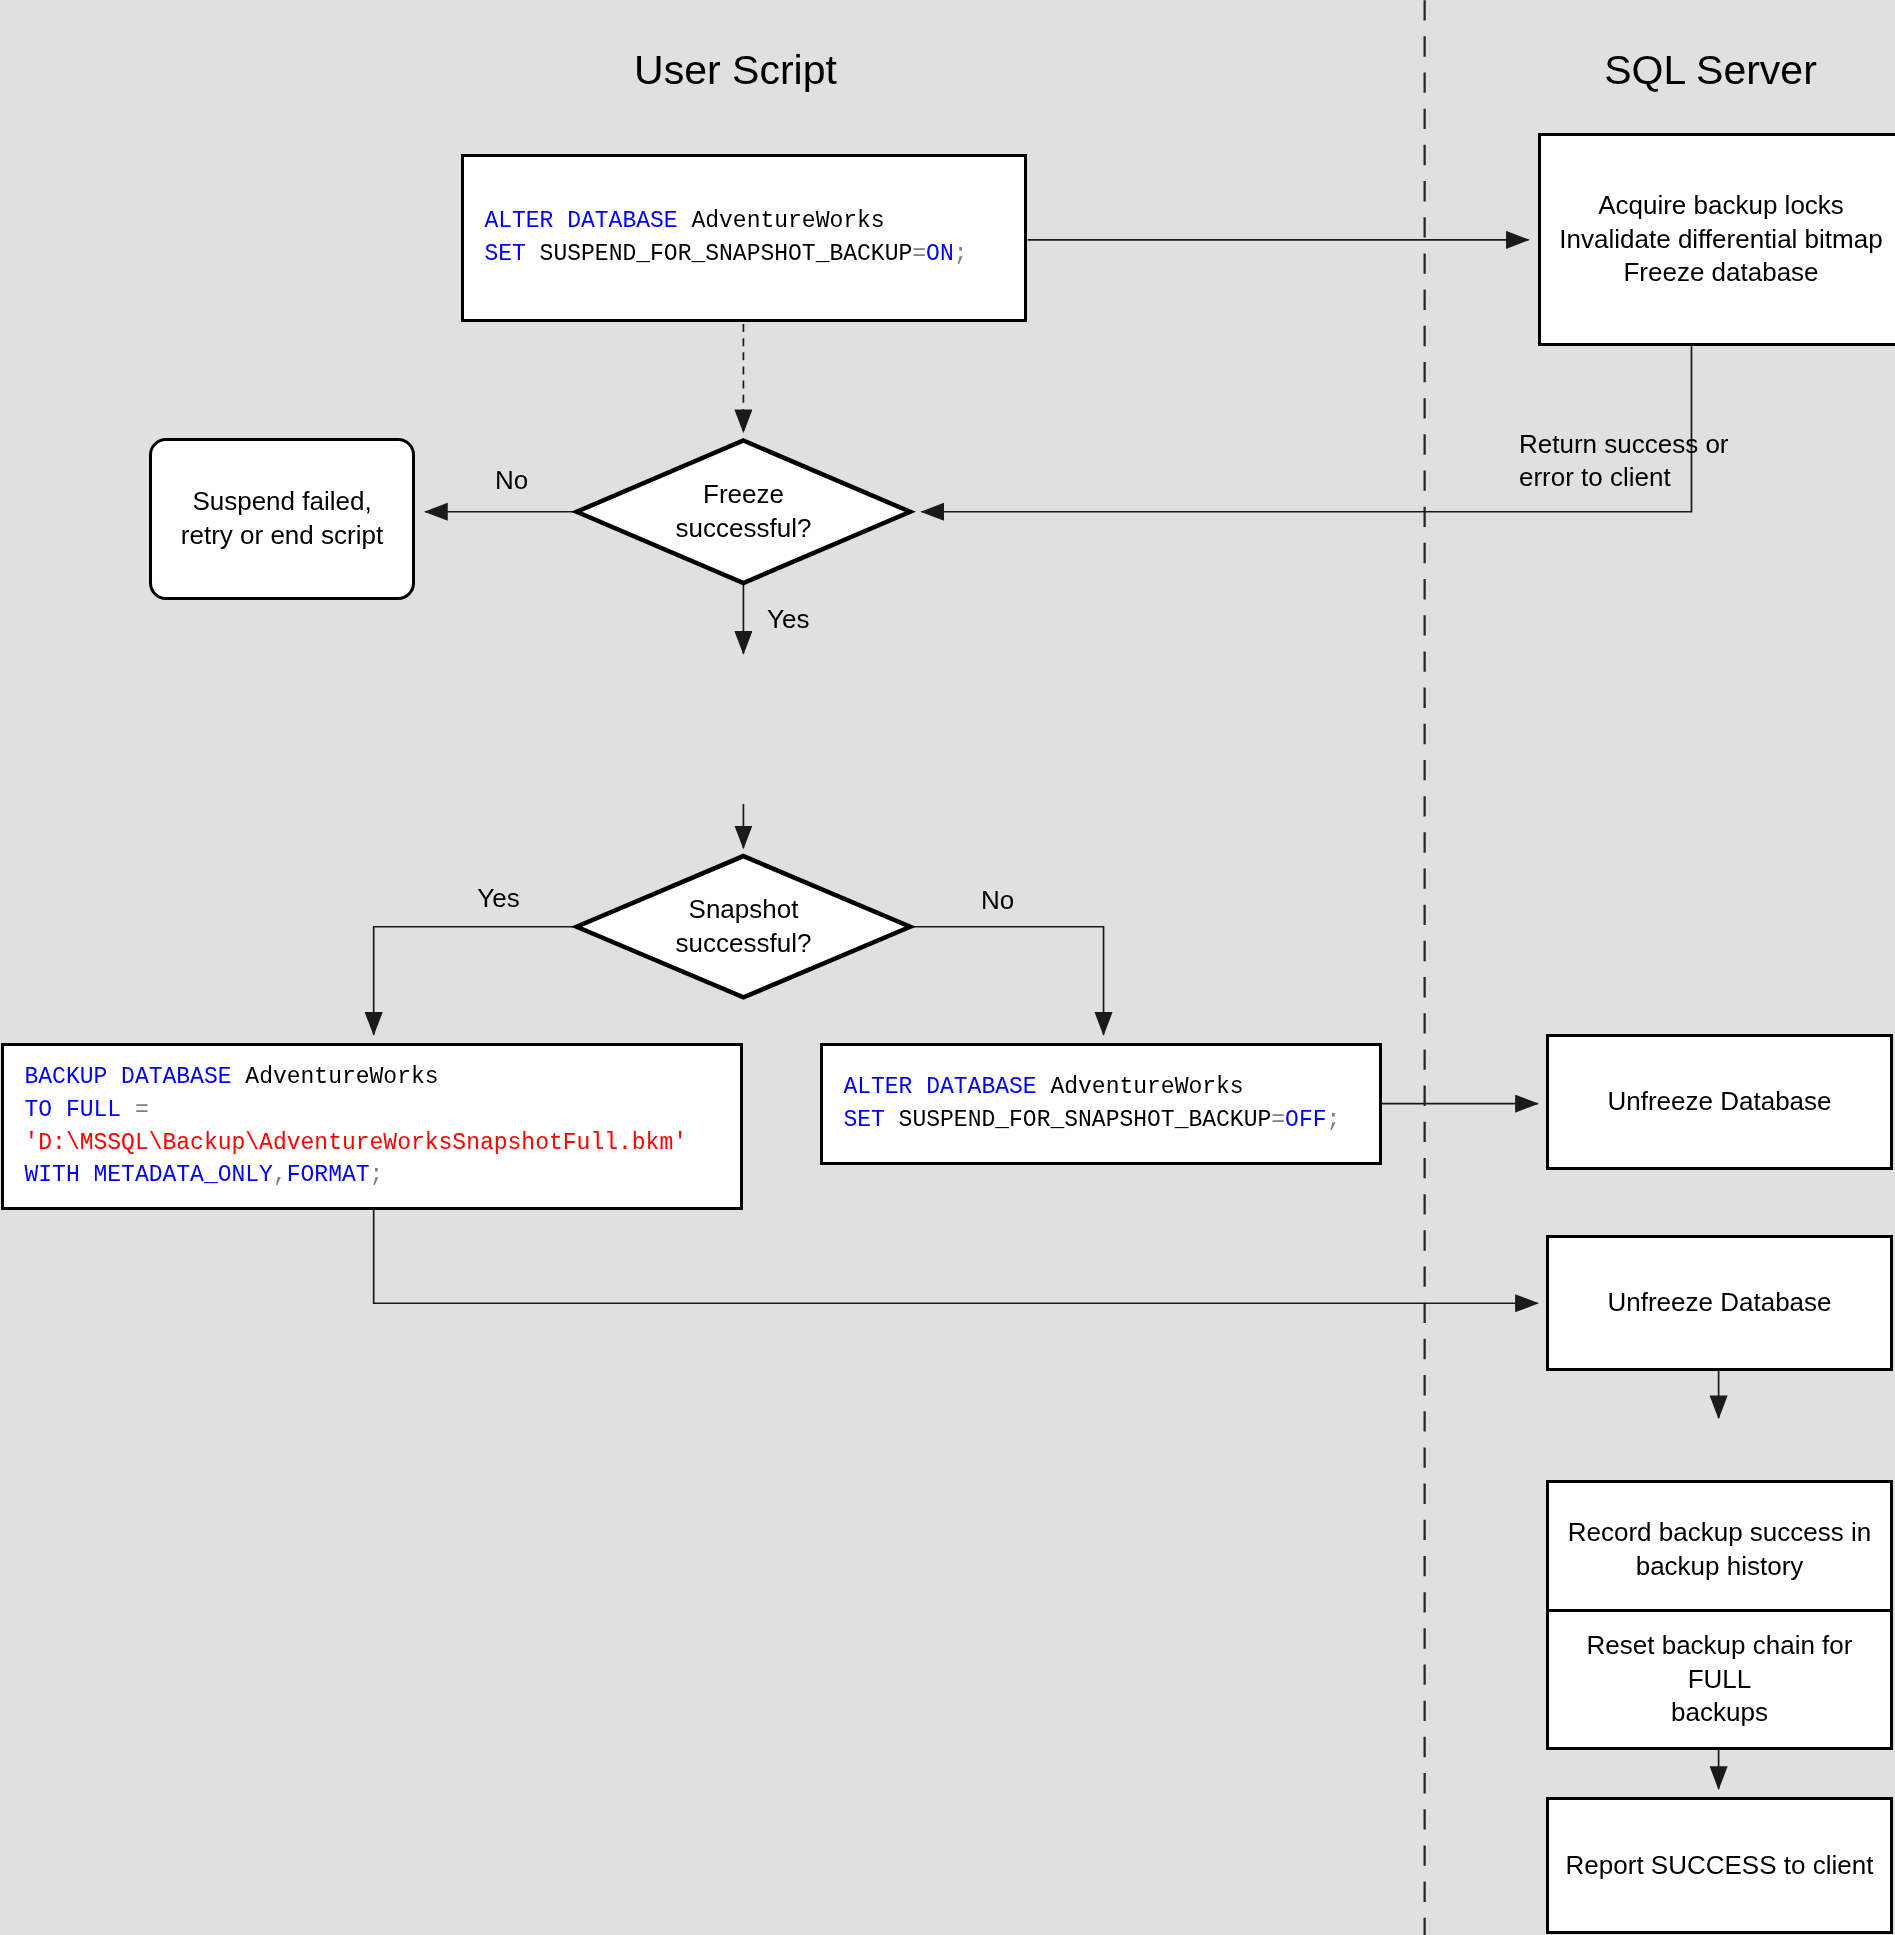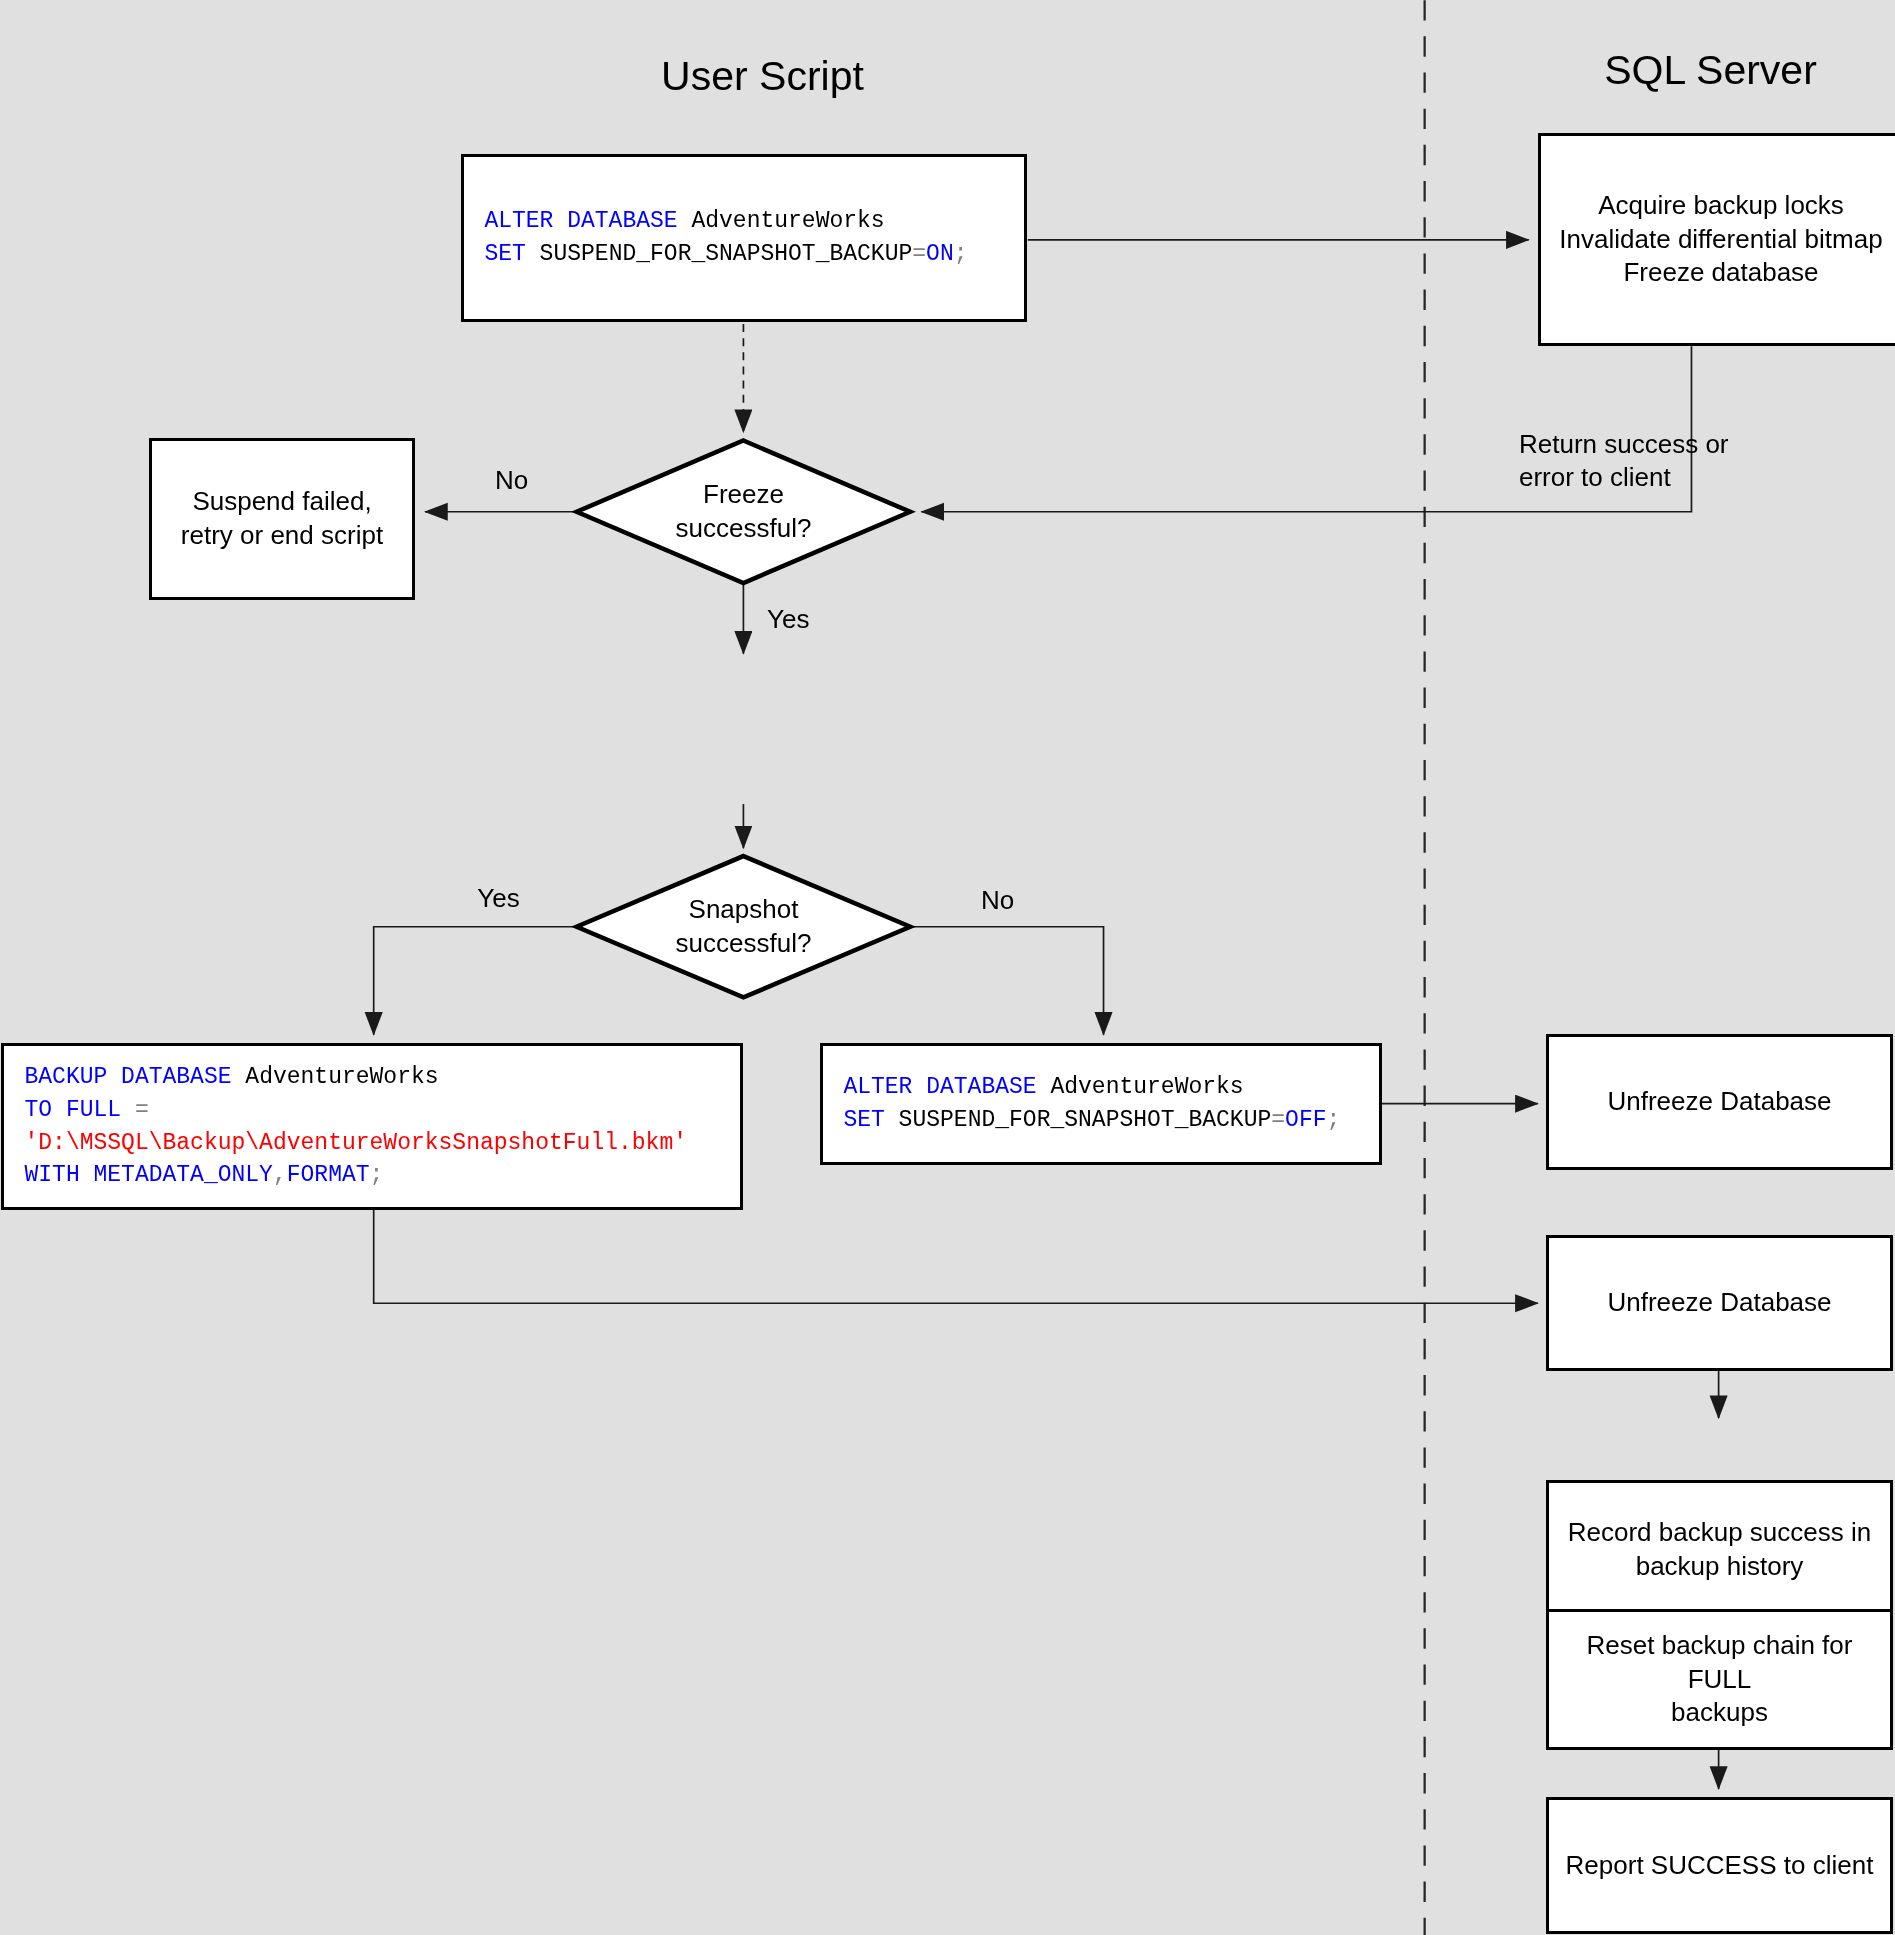--- a/index.html
+++ b/index.html
@@ -47,35 +47,35 @@
     <polyline points="2444,1952 2720,1952" fill="none" stroke="#1a1a1a" stroke-width="3" marker-end="url(#arrow)"></polyline>
     <polyline points="661,2139 661,2305 2720,2305" fill="none" stroke="#1a1a1a" stroke-width="3" marker-end="url(#arrow)"></polyline>
     <polyline points="3040,2425 3040,2508" fill="none" stroke="#1a1a1a" stroke-width="3" marker-end="url(#arrow)"></polyline>
     <polyline points="3040,2767 3040,2832" fill="none" stroke="#1a1a1a" stroke-width="3" marker-end="url(#arrow)"></polyline>
     <polyline points="3040,3095 3040,3164" fill="none" stroke="#1a1a1a" stroke-width="3" marker-end="url(#arrow)"></polyline>
 
     <polygon points="1315,779 1610,905 1315,1031 1020,905" fill="#ffffff" stroke="#000000" stroke-width="8"></polygon>
     <polygon points="1315,1514 1610,1639 1315,1764 1020,1639" fill="#ffffff" stroke="#000000" stroke-width="8"></polygon>
   </svg>
 
-  <div class="title" style="left:480px;top:47px;width:565px;margin-top:6px;">User Script</div>
+  <div class="title" style="left:453px;top:47px;width:565px;">User Script</div>
   <div class="title" style="left:1541px;top:47px;width:339px;">SQL Server</div>
 
   <div class="node codebox" style="left:461px;top:154px;width:566px;height:168px;">
     <div class="cline"><span class="kw">ALTER DATABASE</span><span class="pl"> AdventureWorks</span></div>
     <div class="cline"><span class="kw">SET</span><span class="pl"> SUSPEND_FOR_SNAPSHOT_BACKUP</span><span class="op">=</span><span class="kw">ON</span><span class="op">;</span></div>
   </div>
 
   <div class="node procbox" style="left:1538px;top:133px;width:366px;height:213px;">
     <div>Acquire backup locks</div>
     <div>Invalidate differential bitmap</div>
     <div>Freeze database</div>
   </div>
 
-  <div class="node procbox" style="left:149px;top:438px;width:266px;height:162px;">
+  <div class="node procbox" style="left:149px;top:438px;width:266px;height:162px;border-radius:17px;">
     <div>Suspend failed,</div>
     <div>retry or end script</div>
   </div>
 
   <div class="dtext" style="left:602px;top:478px;width:283px;">
     <div>Freeze</div>
     <div>successful?</div>
   </div>
 
 

